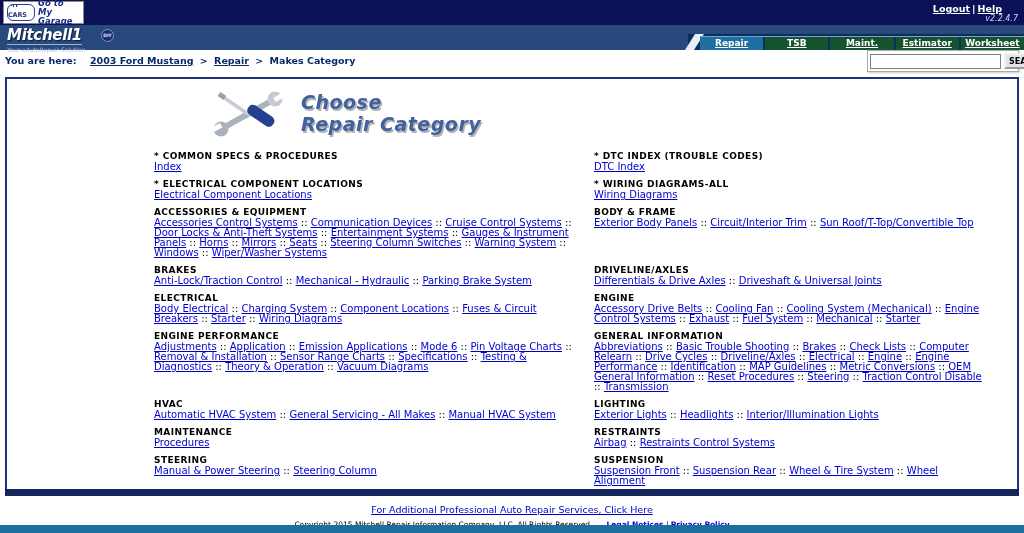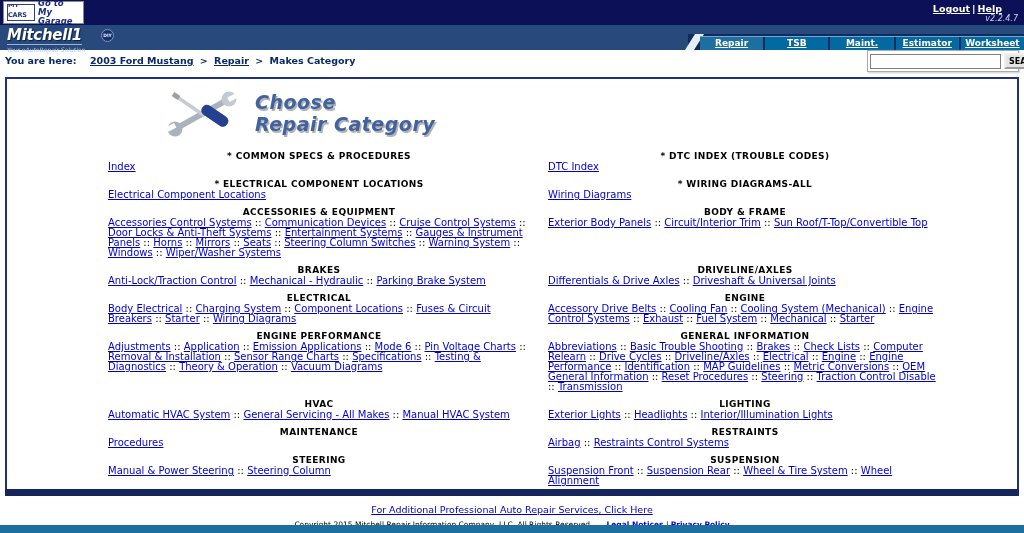--- a/index.html
+++ b/index.html
@@ -10,21 +10,21 @@
   }
   a { cursor:pointer; }
 
   
   .topbar { height:25px; background:#0c1157; position:relative; }
   .garage-box {
     position:absolute; left:3px; top:1px; height:23px; background:#fff;
     border:1px solid #8a8a8a; display:flex; align-items:center; gap:3px; padding:1px 3px;
   }
   .plate {
-    border:1px solid #2a3f94; border-radius:0; background:#fff; width:28px; height:17px;
+    border:1px solid #2a3f94; border-radius:6px; background:#fff; width:28px; height:17px;
     display:flex; flex-direction:column; align-items:center; justify-content:flex-end; overflow:hidden;
   }
   .plate-text { font-size:6.5px; font-weight:bold; color:#21367f; line-height:10px; letter-spacing:-0.2px; }
   .garage-label {
     font-size:8.5px; font-weight:bold; font-style:italic; color:#1a2a80; line-height:1.05; width:42px;
   }
   .session-links { position:absolute; right:22px; top:3px; font-size:9.5px; font-weight:bold; color:#fff; }
   .session-links a { color:#fff; text-decoration:underline; }
   .session-links .pipe { padding:0 2px; }
   .version { position:absolute; right:6px; top:14px; font-size:8px; font-style:italic; color:#cdd5f2; }
@@ -46,21 +46,21 @@
   .tabstrip-bg { position:absolute; right:0; bottom:0; width:336px; height:16px; background:#0d2c5f; }
   .slash {
     position:absolute; right:330px; bottom:0; width:9px; height:16px; background:#e8eef5;
     transform:skewX(-32deg); transform-origin:bottom;
   }
   .tab-bar {
     position:absolute; right:0; bottom:0; width:324px; height:14px; display:flex; gap:2px;
     border-top:1px solid #7aa4cf; background:#0d2c5f;
   }
   .tab {
-    flex:1; background:#0369a1; color:#fff; font-size:9px; font-weight:bold; text-align:center;
+    flex:1; background:#14532d; color:#fff; font-size:9px; font-weight:bold; text-align:center;
     line-height:13px; text-decoration:underline; cursor:pointer;
   }
   .tab.active { background:#1d6f9f; }
 
   
   .crumb-row { padding:5px 0 0 5px; height:27px; background:#fff; font-size:9.5px; color:#0a2a66; font-weight:bold; }
   .crumb-row a { color:#0a2a66; text-decoration:underline; }
   .crumb-sep { padding:0 3px; }
   .crumb-prefix { margin-right:10px; }
 
@@ -74,36 +74,36 @@
     font-family:"DejaVu Sans", sans-serif;
   }
   .search-btn {
     height:16px; font-size:8px; font-weight:bold; background:#e4e4e4; border:2px outset #f0f0f0;
     padding:0 3px; font-family:"DejaVu Sans", sans-serif; color:#000; cursor:pointer;
   }
 
   
   .panel {
     position:absolute; left:5px; right:5px; top:77px; height:412px;
-    background:#fff; border:2px solid #20307c; border-bottom:none; overflow:hidden;
+    background:#fff; border:2px solid #20307c; border-bottom:none; overflow:hidden;padding-left:46px;
   }
   .page-head { margin:8px 0 0 158px; display:flex; align-items:center; gap:16px; height:52px; }
   .tools-icon { width:74px; height:50px; flex:0 0 auto; }
   .page-title {
     font-size:19px; font-weight:bold; font-style:italic; color:#41629f; line-height:22px;
     letter-spacing:0.5px; text-shadow:1.5px 1.5px 0 #b3b3b3;
   }
 
   
   .category-grid {
     display:grid; grid-template-columns:440px 412px; column-gap:0;
     padding:12px 0 0 101px; row-gap:7px;
   }
   .cat-cell { padding-right:18px; }
-  .cat-heading { font-size:9px; font-weight:bold; color:#000; letter-spacing:0.4px; line-height:11px;text-align:center; }
+  .cat-heading { font-size:9px; font-weight:bold; color:#000; letter-spacing:0.4px; line-height:11px; }
   .cat-links { font-size:10px; line-height:10px; }
   .cat-link { color:#0000cc; text-decoration:underline; }
   .sep { color:#000; }
 
   
   .footer-strip { position:absolute; left:5px; right:5px; top:489px; height:7px; background:#15265c; }
   .footer { position:absolute; left:0; right:0; top:498px; text-align:center; }
   .footer-promo a { font-size:9.5px; color:#0000cc; text-decoration:underline; }
   .footer-copy { font-size:7.5px; color:#000; margin-top:3px; }
   .footer-copy a { color:#0000cc; text-decoration:underline; font-weight:bold; }

